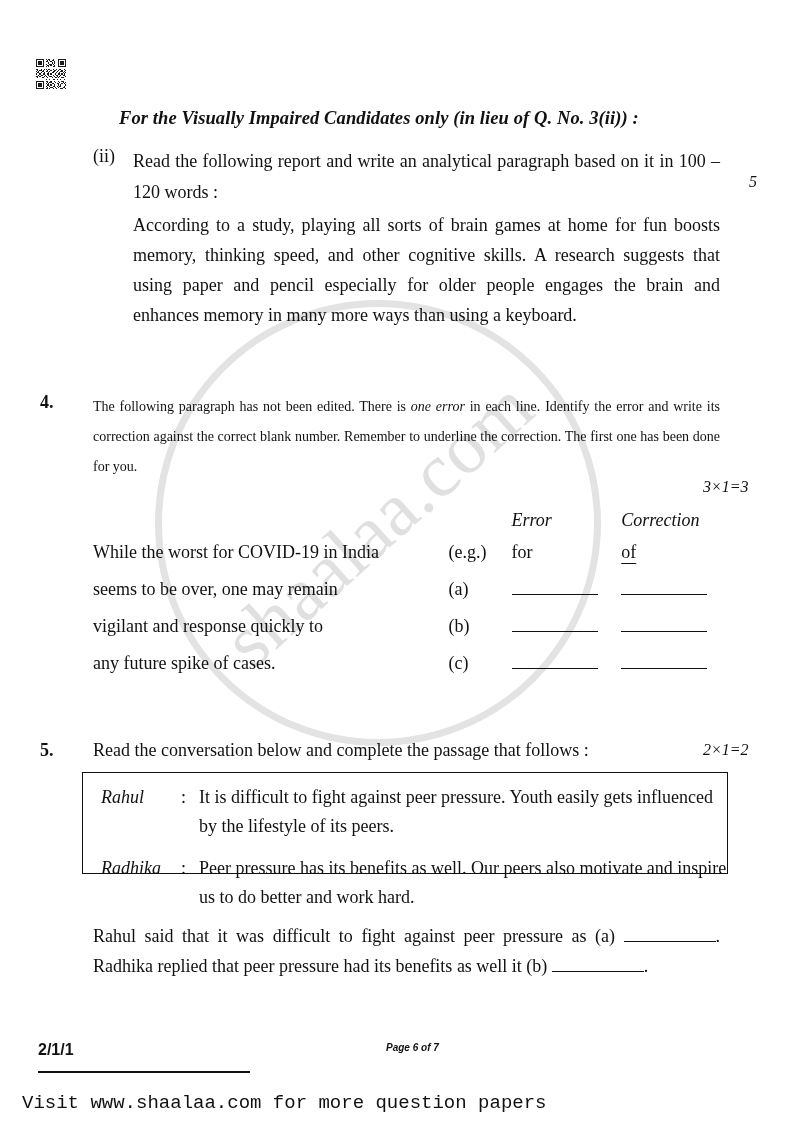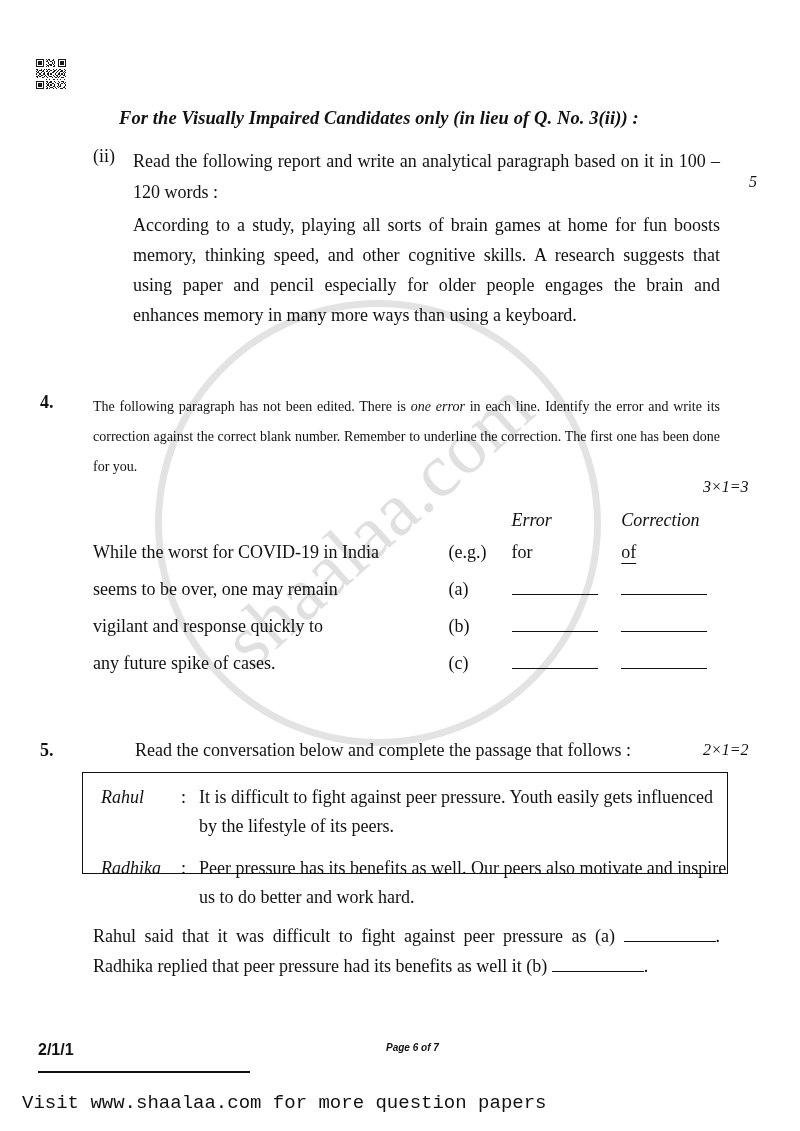--- a/index.html
+++ b/index.html
@@ -176,21 +176,20 @@
     top: 740px;
     font-size: 18px;
     font-weight: bold;
   }
   .q5-body {
     position: absolute;
     left: 93px;
     top: 740px;
     width: 580px;
     font-size: 18px;
-    text-align: center;
   }
   .q5-marks {
     position: absolute;
     left: 703px;
     top: 741px;
   }
 
   .convo-box {
     position: absolute;
     left: 82px;

